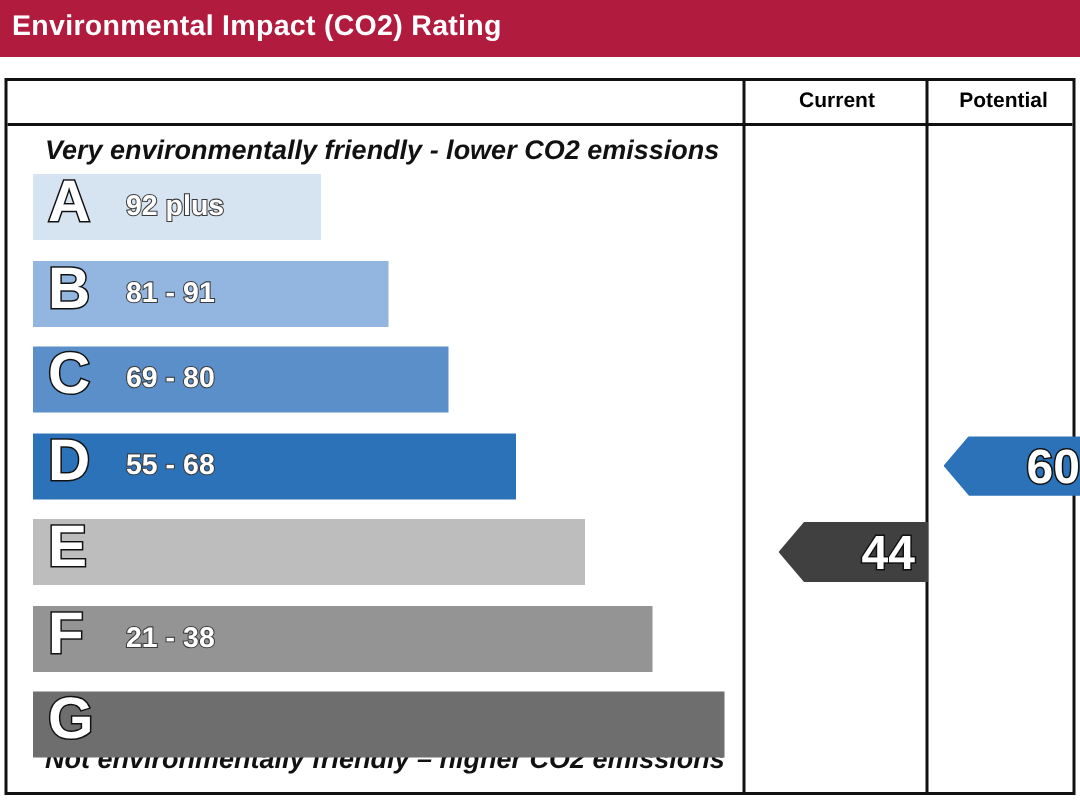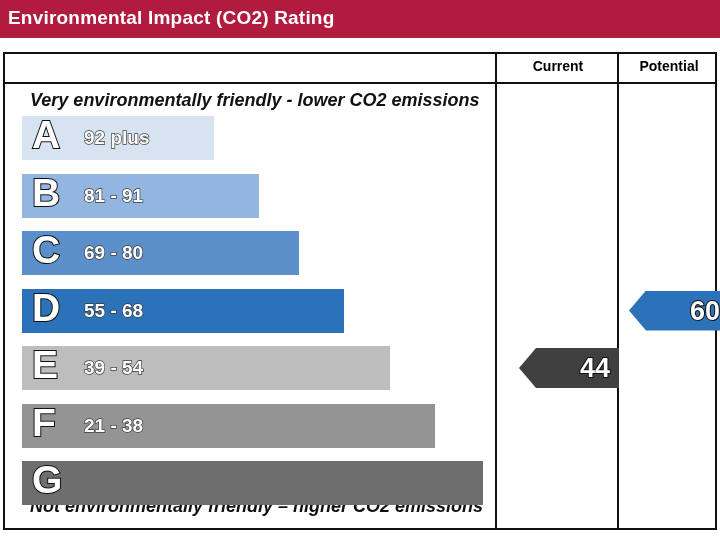--- a/index.html
+++ b/index.html
@@ -133,21 +133,21 @@
   
   .arrow {
     position: absolute;
     height: 40px;
     clip-path: polygon(17px 0, 100% 0, 100% 100%, 17px 100%, 0 50%);
   }
   .arrow .arrow-value {
     position: absolute;
     right: 9px;
     top: 0;
-    font-size: 27px;
+    font-size: 32px;
     font-weight: bold;
     line-height: 40px;
     color: #ffffff;
     -webkit-text-stroke: 2px #111111;
     paint-order: stroke fill;
     white-space: nowrap;
   }
 </style>
 </head>
 <body>
@@ -180,21 +180,20 @@
       <div class="band" style="top: 177px; width: 277px; background: rgb(91, 143, 201);">
         <span class="band-letter">C</span>
         <span class="band-range">69 - 80</span>
       </div>
       <div class="band" style="top: 234.5px; width: 322px; background: rgb(44, 114, 184);">
         <span class="band-letter">D</span>
         <span class="band-range">55 - 68</span>
       </div>
       <div class="band" style="top: 292px; width: 368px; background: rgb(189, 189, 189);">
         <span class="band-letter">E</span>
-        <span class="band-range">39 - 54</span>
       </div>
       <div class="band" style="top: 349.5px; width: 413px; background: rgb(148, 148, 148);">
         <span class="band-letter">F</span>
         <span class="band-range">21 - 38</span>
       </div>
       <div class="band" style="top: 407px; width: 461px; background: rgb(110, 110, 110);">
         <span class="band-letter">G</span>
       </div>
     </div>
   <div id="arrows">

